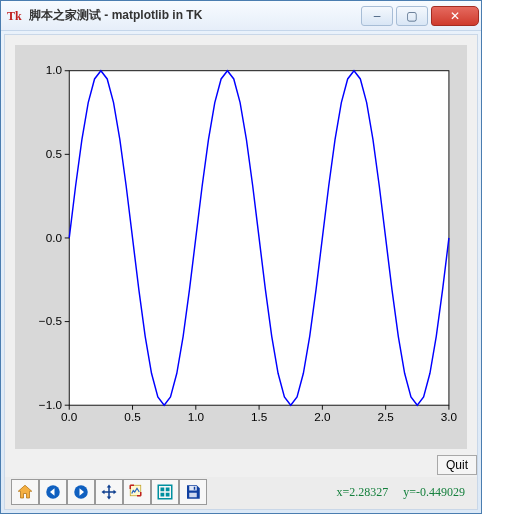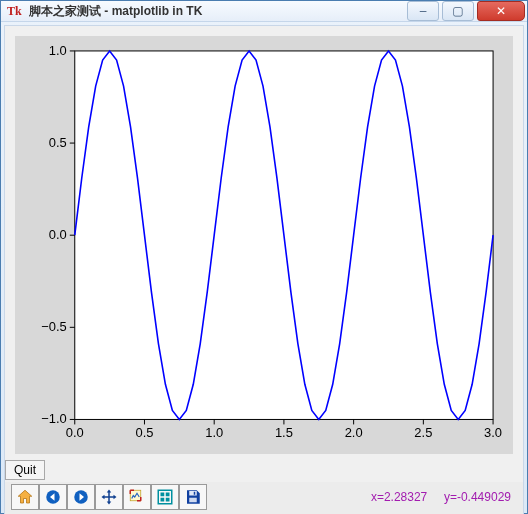--- a/index.html
+++ b/index.html
@@ -1,18 +1,18 @@
 <!DOCTYPE html>
 <html><head>
 <meta charset="utf-8">
 <style>
   * { box-sizing: border-box; margin: 0; padding: 0; }
   html, body { width: 528px; height: 514px; font-family: "Segoe UI", Tahoma, sans-serif; font-size: 12px; }
   .window {
-    width: 528px; height: 514px;
+    width: 482px; height: 514px;
     background: linear-gradient(#eaf2fb, #dce9f7);
     border: 1px solid #4a7db0;
     display: flex; flex-direction: column;
   }
   .titlebar {
     height: 30px; display: flex; align-items: center;
     background: linear-gradient(#f7fbff, #e6eef9);
     border-bottom: 1px solid #c5d6ea;
     padding: 0 0 0 6px;
   }
@@ -34,37 +34,37 @@
   }
   .fig-wrap {
     flex: 1;
     background: #d8d8d8;
     margin: 10px 10px 2px 10px;
     display: flex; align-items: center; justify-content: center;
     position: relative;
   }
   svg.chart { width: 100%; height: 100%; }
   .axis-text { font: 13px sans-serif; fill: #000; }
-  .quit-row { display:flex; justify-content:flex-start; padding: 4px 0 2px; }
+  .quit-row { display:flex; justify-content:flex-end; padding: 4px 0 2px; }
   .quit-btn {
     padding: 2px 8px; background: #f5f5f5; border: 1px solid #a8a8a8;
     font-family: inherit; font-size: 12px; cursor: pointer;
   }
   .toolbar {
     height: 32px; display: flex; align-items: center; gap: 0;
     padding: 2px 6px 4px 6px; background: #ececec;
   }
   .tbtn {
     width: 28px; height: 26px; border: 1px solid #9a9a9a;
     background: #f7f7f7; margin-right: 0px;
     display:flex; align-items:center; justify-content:center; cursor:pointer;
   }
   .tbtn + .tbtn { border-left: 1px solid #9a9a9a; }
   .spacer { flex: 1; }
-  .coords { color: #a21caf; padding-right: 6px; white-space: nowrap; }
+  .coords { color: #15803d; padding-right: 6px; white-space: nowrap; font-family: Liberation Serif, serif; }
 </style>
 </head>
 <body>
 
 <div class="window">
   <div class="titlebar">
     <span class="tk-icon">
       <svg width="16" height="16" viewBox="0 0 16 16">
           <text x="0" y="12" font-size="12" font-weight="bold" fill="#c02020" font-family="serif">Tk</text>
         </svg>

